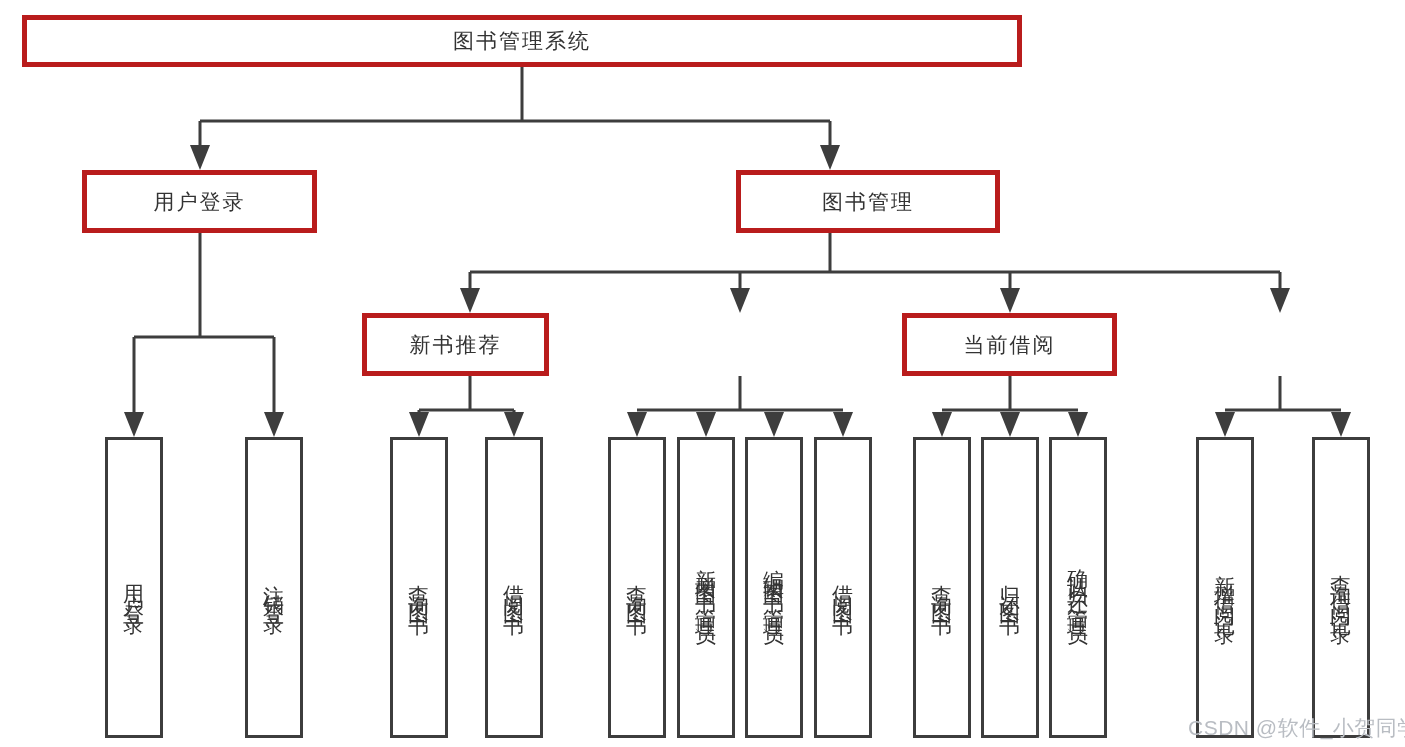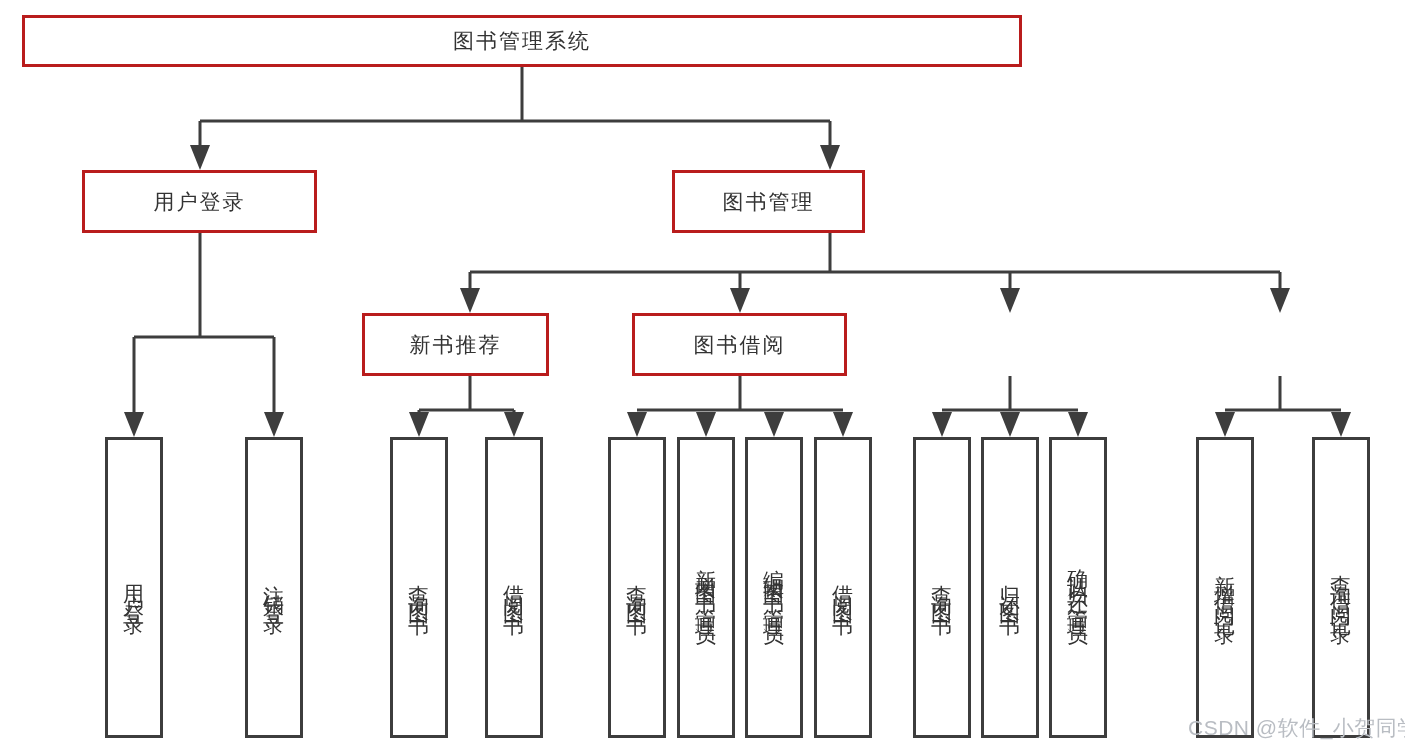--- a/index.html
+++ b/index.html
@@ -27,21 +27,21 @@
     stroke-width: 3;
   }
   #edges polygon {
     fill: #3d3d3d;
     stroke: none;
   }
   .hbox {
     position: absolute;
     box-sizing: border-box;
     background: #ffffff;
-    border: 3px solid #b91c1c;
+    border: 5px solid #b91c1c;
     display: flex;
     align-items: center;
     justify-content: center;
     font-size: 21px;
     letter-spacing: 2px;
     white-space: nowrap;
   }
   .vbox {
     position: absolute;
     box-sizing: border-box;
@@ -118,24 +118,24 @@
     <g>
       <path d="M1280 376 V410 M1225 410 H1341"></path>
       <polygon points="1215,412 1235,412 1225,437"></polygon>
       <polygon points="1331,412 1351,412 1341,437"></polygon>
     </g>
   </svg>
 
   <div class="hbox" style="left:22px; top:15px; width:1000px; height:52px">图书管理系统</div>
 
   <div class="hbox" style="left:82px; top:170px; width:235px; height:63px">用户登录</div>
-  <div class="hbox" style="left:672px; top:170px; width:193px; height:63px">图书管理</div>
+  <div class="hbox" style="left:736px; top:170px; width:264px; height:63px">图书管理</div>
 
   <div class="hbox" style="left:362px; top:313px; width:187px; height:63px">新书推荐</div>
-  <div class="hbox" style="left:632px; top:313px; width:215px; height:63px">图书借阅</div>
+  <div class="hbox" style="left:902px; top:313px; width:215px; height:63px">当前借阅</div>
 
   <div class="vbox" style="left:105px">
     <span>用户登录</span>
   </div>
   <div class="vbox" style="left:245px">
     <span>注销登录</span>
   </div>
 
   <div class="vbox" style="left:390px">
     <span>查询图书</span>

